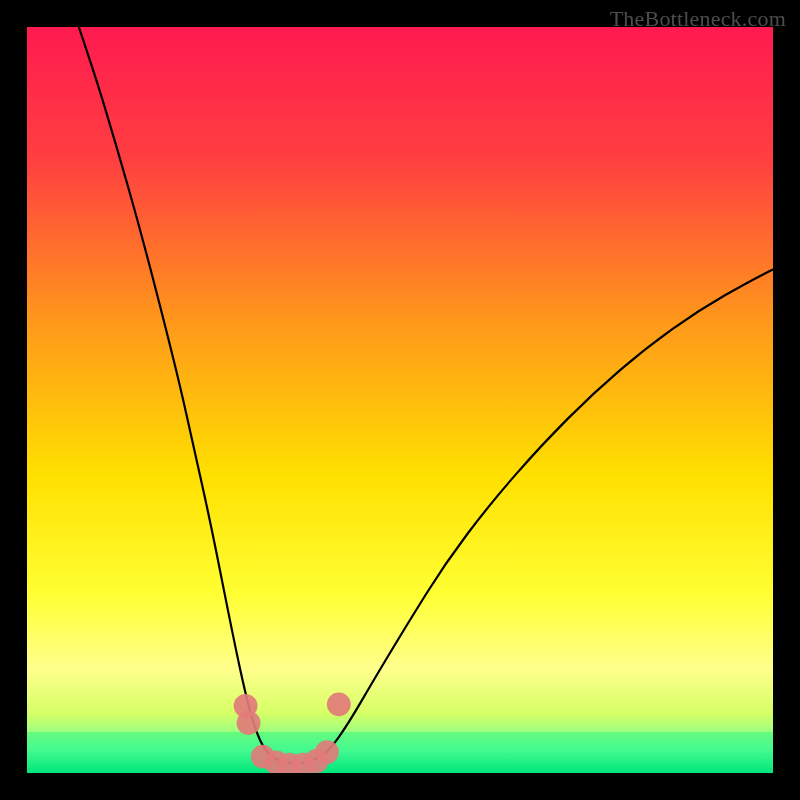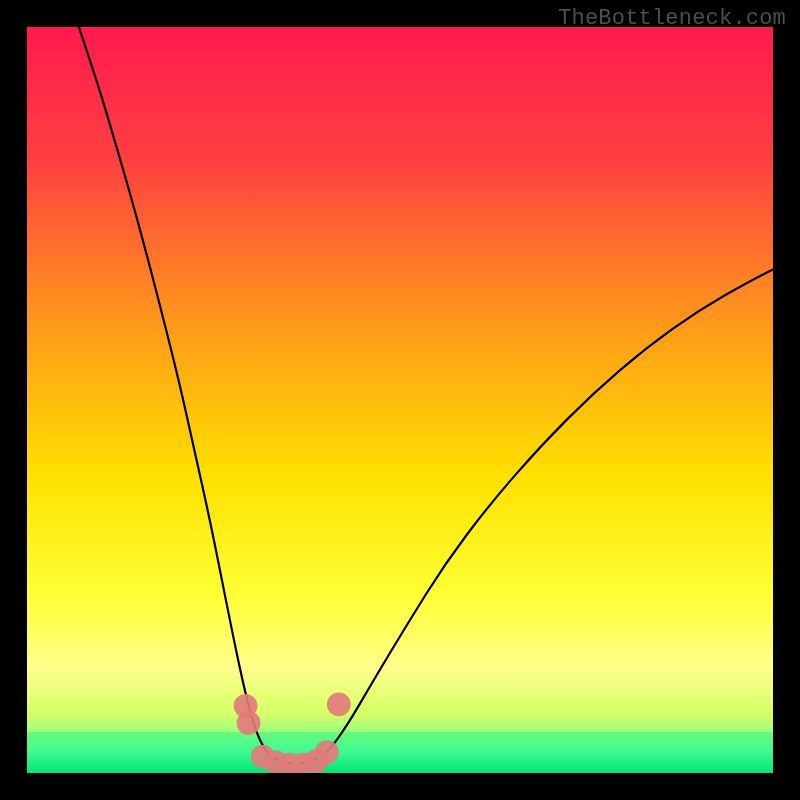--- a/index.html
+++ b/index.html
@@ -7,21 +7,21 @@
   .frame {
     position: absolute;
     left: 0; top: 0;
     width: 800px; height: 800px;
     background: #000;
   }
   .watermark {
     position: absolute;
     right: 14px;
     top: 6px;
-    font-family: Liberation Mono, monospace;
+    font-family: Liberation Serif, serif;
     font-size: 22px;
     color: #4d4d4d;
     letter-spacing: 0.2px;
     z-index: 10;
   }
   .plot {
     position: absolute;
     left: 27px;
     top: 27px;
     width: 746px;

